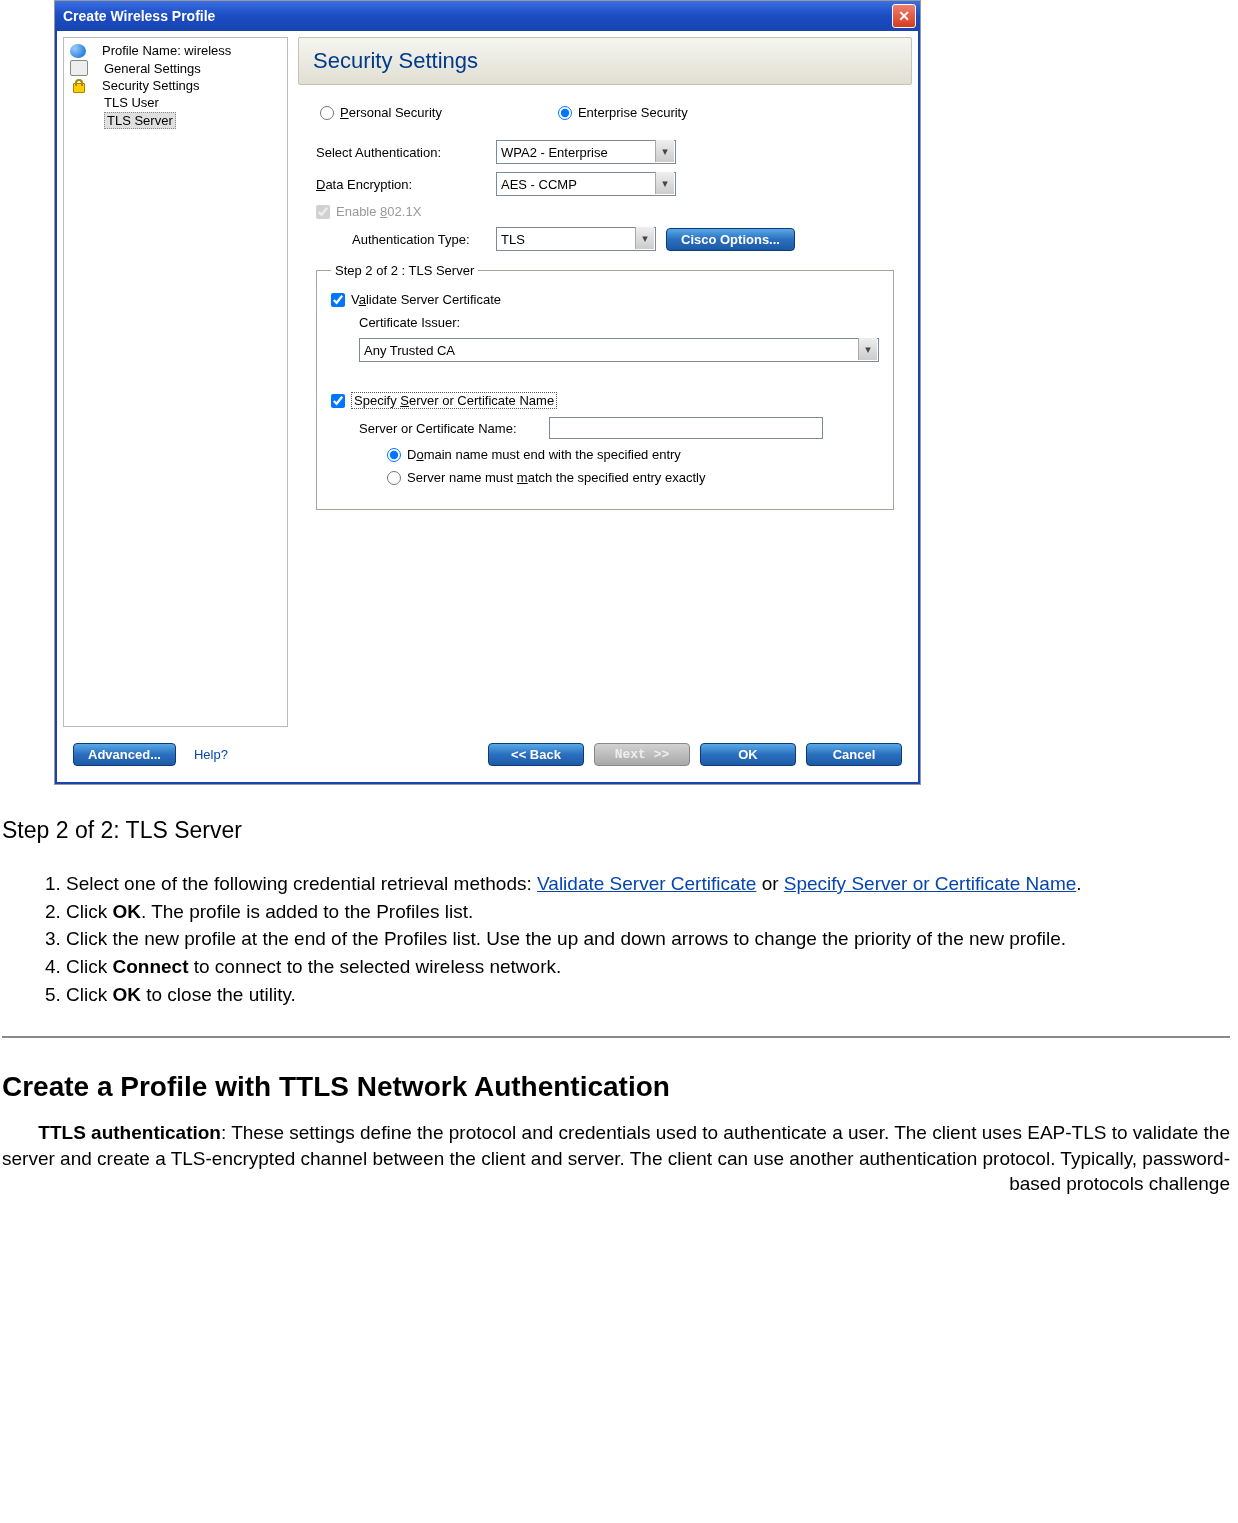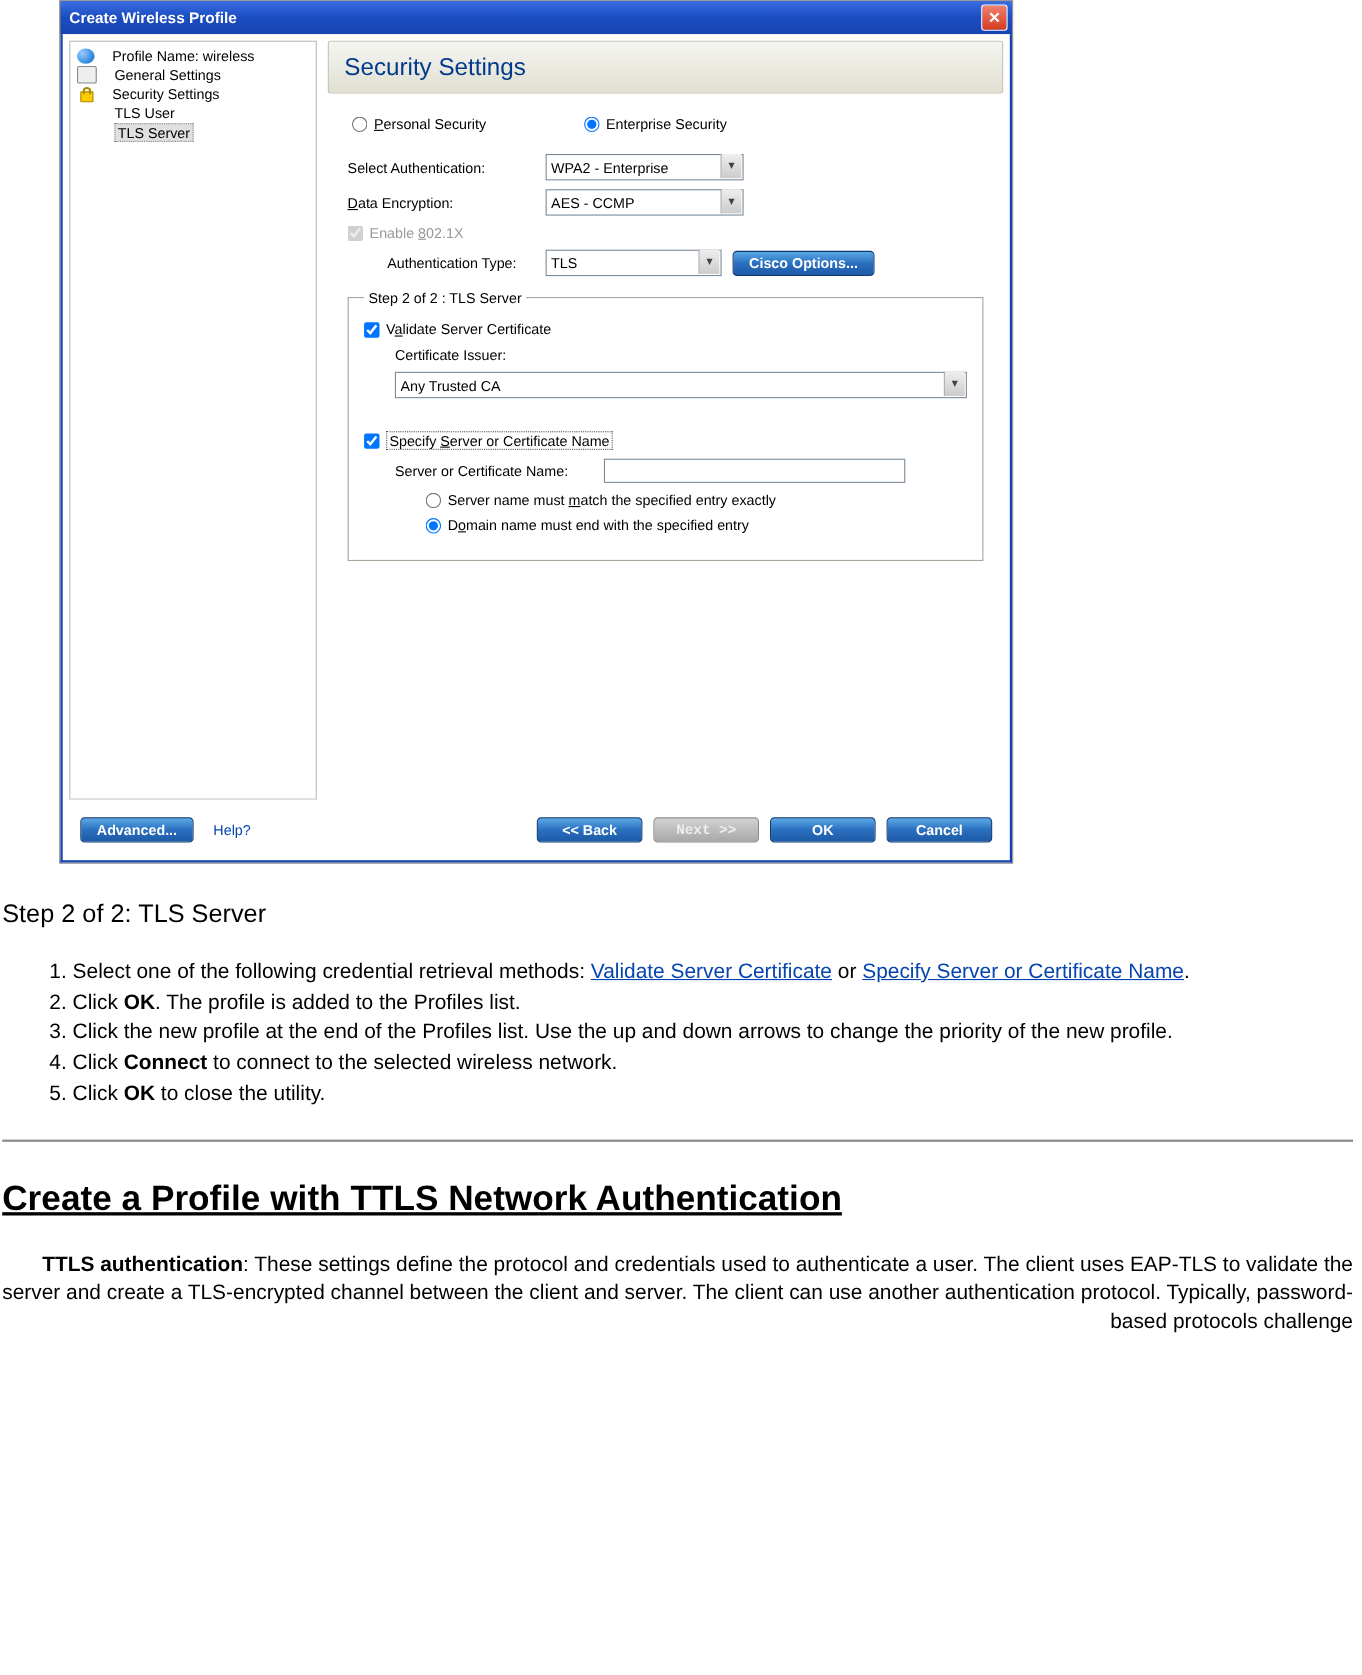--- a/index.html
+++ b/index.html
@@ -122,21 +122,21 @@
     padding: 10px 14px;
     font-size: 22px;
     color: #003a8c;
     font-family: Tahoma, Arial, sans-serif;
   }
   .form-area {
     padding: 10px 18px 0 18px;
   }
   .radio-row {
     display: flex;
-    gap: 89px;
+    gap: 116px;
     padding: 10px 0 16px 4px;
   }
   .radio-opt, .check-opt {
     display: flex;
     align-items: center;
     gap: 6px;
   }
   input[type="radio"], input[type="checkbox"] {
     width: 14px; height: 14px;
     margin: 0;
@@ -261,24 +261,23 @@
   .doc a {
     color: #0645ad;
     text-decoration: underline;
   }
   .doc hr {
     border: none;
     border-top: 2px solid #888;
     margin: 10px 0 30px 0;
   }
   .doc h2 {
-    font-size: 32px;
+    font-size: 28px;
     font-weight: bold;
-    margin: 12px 0 26px 0;
-    text-decoration: underline;
+    margin: 12px 0 14px 0;
   }
   .doc p {
     margin: 0 0 6px 0;
     text-align: right;
   }
   u.acc { text-decoration: underline; }
 </style>
 </head>
 <body>
 
@@ -384,28 +383,28 @@
               </label>
             </div>
 
             <div class="field-row sub-indent">
               <span style="width:190px">Server or Certificate Name:</span>
               <input class="txt-input" value="" style="">
             </div>
 
             <div class="field-row sub-indent2">
               <label class="radio-opt">
+                <input type="radio" name="matchmode" checked="" style="">
+                <span>D<u class="acc">o</u>main name must end with the specified entry</span>
+              </label>
+            </div>
+            <div class="field-row sub-indent2">
+              <label class="radio-opt">
                 <input type="radio" name="matchmode" style="">
                 <span>Server name must <u class="acc">m</u>atch the specified entry exactly</span>
-              </label>
-            </div>
-            <div class="field-row sub-indent2">
-              <label class="radio-opt">
-                <input type="radio" name="matchmode" checked="" style="">
-                <span>D<u class="acc">o</u>main name must end with the specified entry</span>
               </label>
             </div>
           </fieldset>
         </div>
       </div>
     </div>
 
     <div class="btn-bar">
       <span class="cbtn"><span>Advanced...</span></span>
       <span class="help-link">Help?</span>

